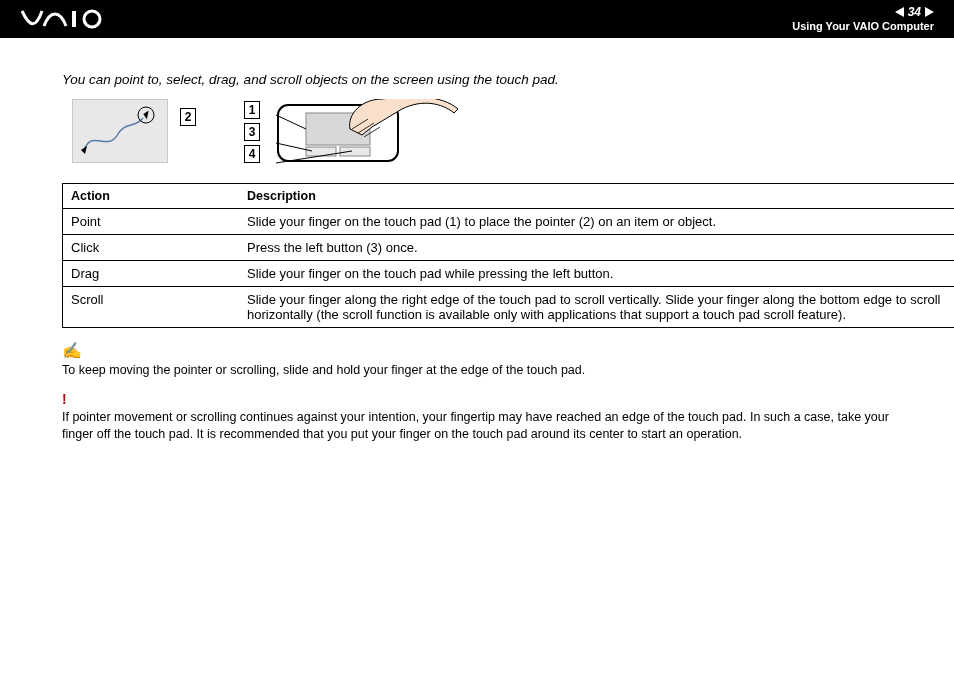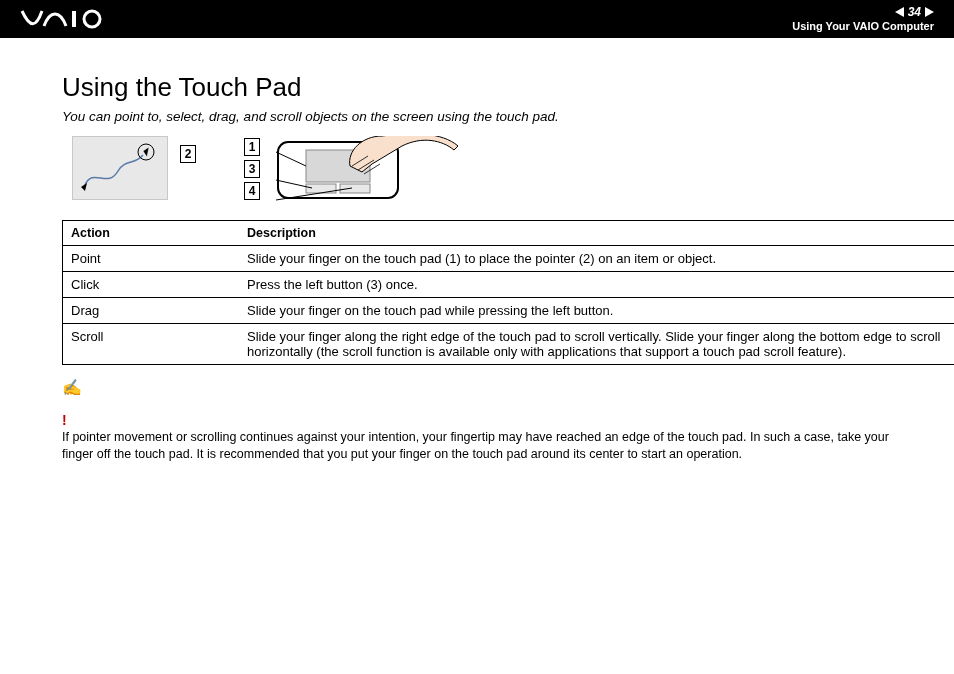--- a/index.html
+++ b/index.html
@@ -155,21 +155,20 @@
     <div class="page-nav">
       <span class="tri-left"></span>
       <span>34</span>
       <span class="tri-right"></span>
     </div>
     <div style="font-weight:bold;">Using Your VAIO Computer</div>
   </div>
 </div>
 
 <div class="content">
-  <h1>Using the Touch Pad</h1>
   <p class="intro">You can point to, select, drag, and scroll objects on the screen using the touch pad.</p>
 
   <div class="illus">
     <div class="screen-box">
       <svg width="94" height="62" style="position:absolute;top:0;left:0;">
         <path d="M12 48 C 20 30, 35 52, 45 34 C 52 22, 62 28, 70 18" stroke="#5a7aa8" stroke-width="1.5" fill="none"></path>
         <polygon points="8,50 14,46 12,54" fill="#000"></polygon>
         <polygon points="70,14 76,10 74,20" fill="#000" stroke="#fff" stroke-width="0.5"></polygon>
         <circle cx="73" cy="15" r="8" stroke="#000" stroke-width="1" fill="none"></circle>
       </svg>
@@ -216,19 +215,20 @@
         </tr>
     <tr>
           <td>Scroll</td>
           <td>Slide your finger along the right edge of the touch pad to scroll vertically. Slide your finger along the bottom edge to scroll horizontally (the scroll function is available only with applications that support a touch pad scroll feature).</td>
         </tr>
   </tbody>
     </table>
 
   <div class="note">
     <span class="note-icon">✍</span><br>
+    <span>To keep moving the pointer or scrolling, slide and hold your finger at the edge of the touch pad.</span>
   </div>
 
   <div class="warn">
     <span class="warn-icon">!</span><br>
     <span>If pointer movement or scrolling continues against your intention, your fingertip may have reached an edge of the touch pad. In such a case, take your finger off the touch pad. It is recommended that you put your finger on the touch pad around its center to start an operation.</span>
   </div>
 </div>
 
 </body></html>

